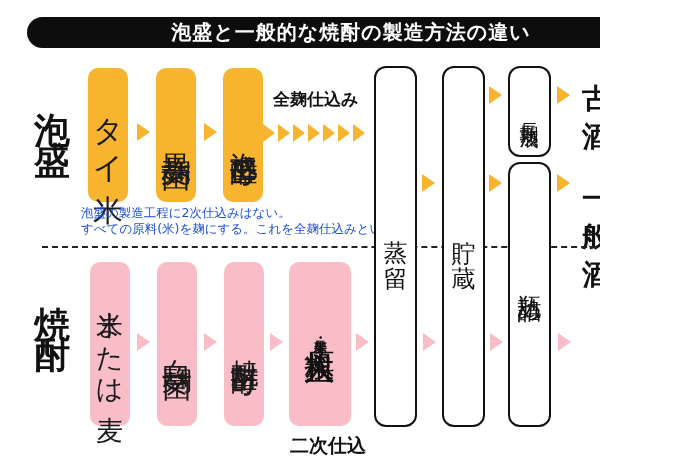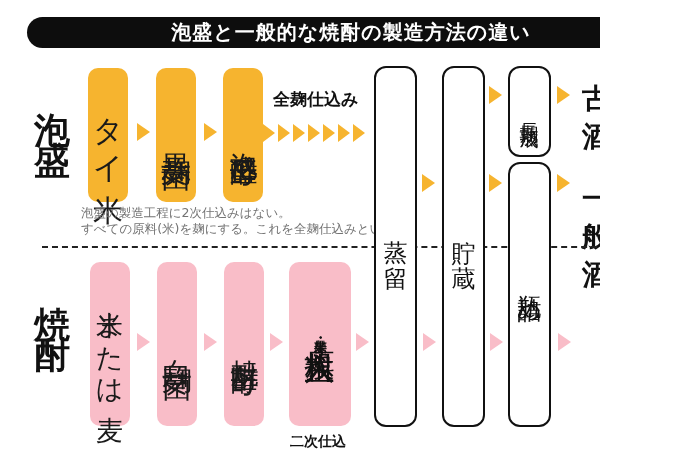--- a/index.html
+++ b/index.html
@@ -43,23 +43,23 @@
   .arr{
     width:0; height:0;
     border-top:9px solid transparent; border-bottom:9px solid transparent;
     border-left:13px solid #F6B42F;
   }
   .arr.pinkc{border-left-color:#F9BDC8;}
   .small-arrows{display:flex; gap:3px;}
   .small-arrows .arr{border-top-width:9px; border-bottom-width:9px; border-left-width:12px;}
   
   .caption-bold{font-size:17px; font-weight:bold;}
-  .note{font-size:12.5px; line-height:1.3; color:#737373;}
+  .note{font-size:12.5px; line-height:1.3; color:#1d4ed8;}
   .outcome{font-size:28px; font-weight:bold; letter-spacing:1px;}
-  .niji{font-size:14px; font-weight:bold;}
+  .niji{font-size:19px; font-weight:bold;}
   
   .dashed{border-top:2px dashed #222; z-index:1;}
   
   .combo{
     writing-mode:vertical-rl; text-orientation:mixed;
     display:flex; align-items:center; justify-content:center;
     border-radius:10px;
   }
   .combo .main{font-size:30px; line-height:31px; font-weight:500; text-align:center;}
   .combo .sub{font-size:13px; line-height:16px; font-weight:500; text-align:center; padding-top:2px;}

